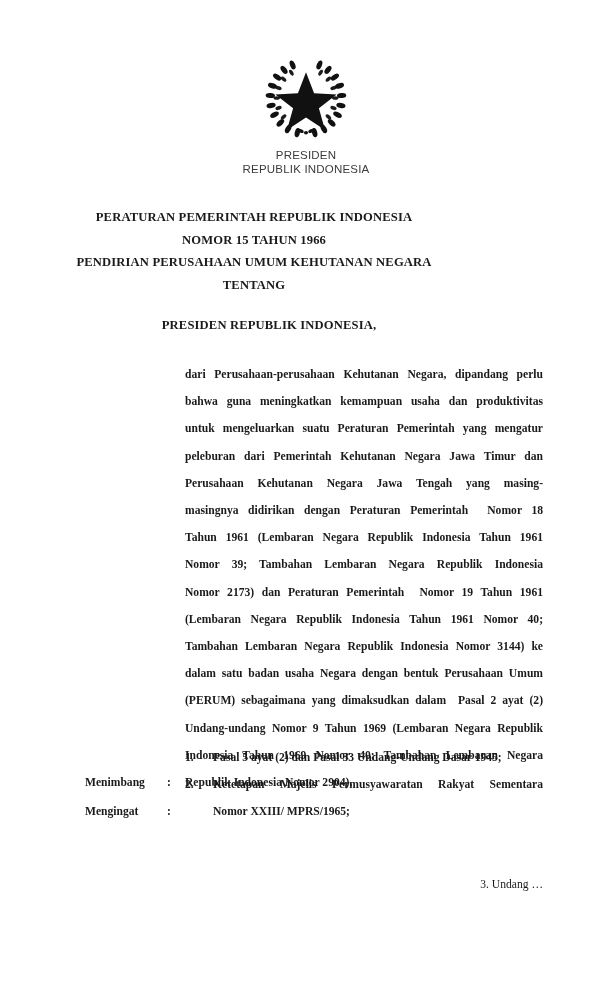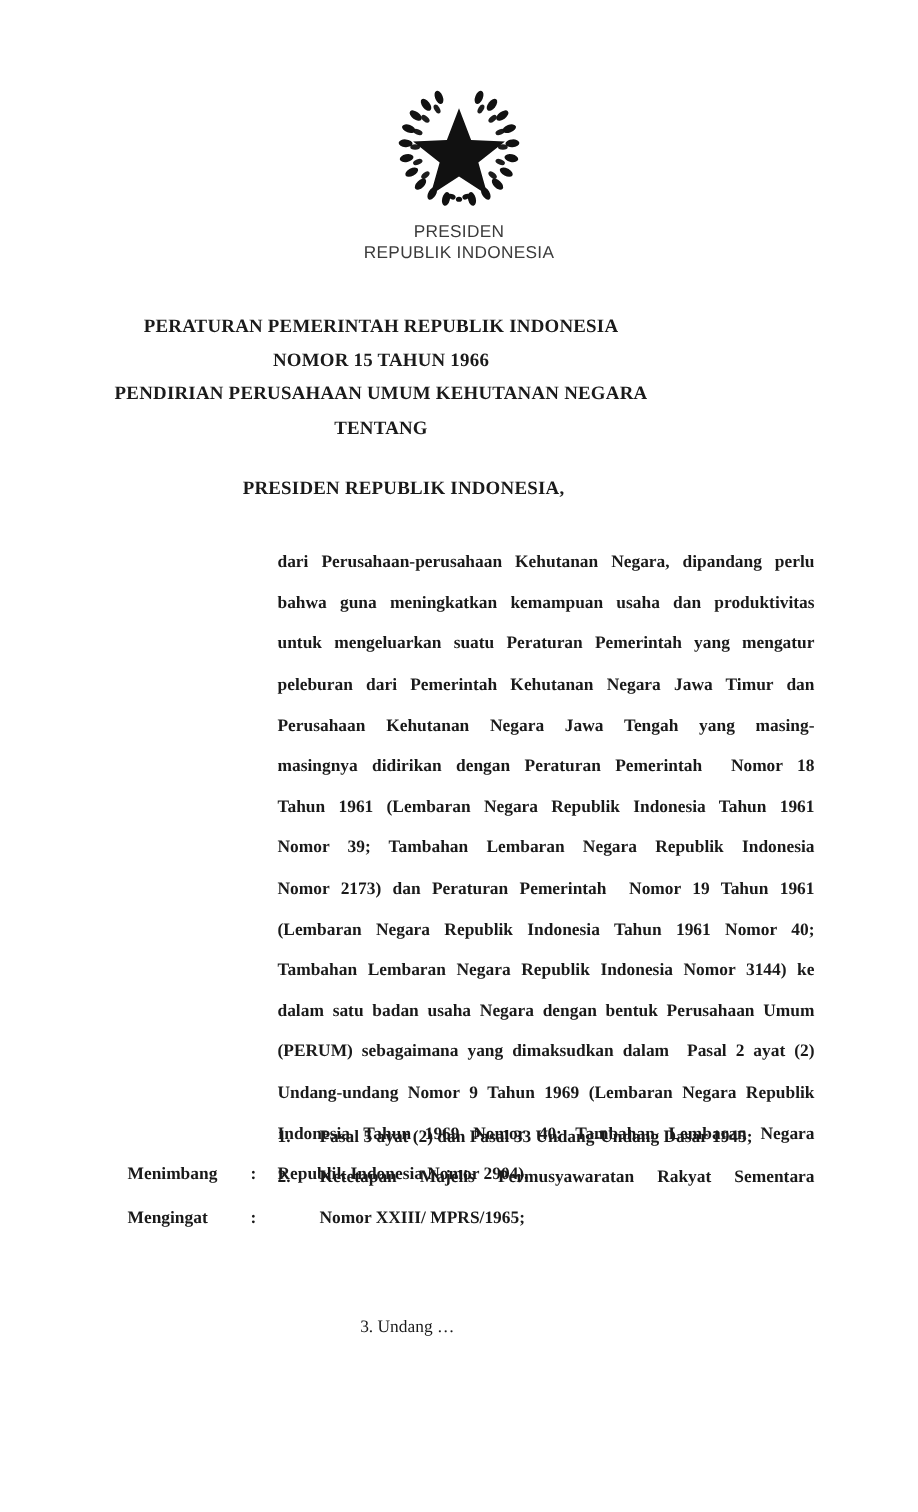--- a/index.html
+++ b/index.html
@@ -129,21 +129,21 @@
     white-space: pre;
   }
   .num-text .ln.last { text-align-last: left; }
 
   
   .catchword {
     position: absolute;
     top: 878px;
     left: 0;
     width: 543px;
-    text-align: center;
+    text-align: right;
     font-size: 11.6px;
   }
 </style>
 </head>
 <body>
 
 <div class="emblem-block">
   <svg class="emblem-svg" viewBox="0 0 100 100" aria-hidden="true">
     <g fill="#111111">
 

